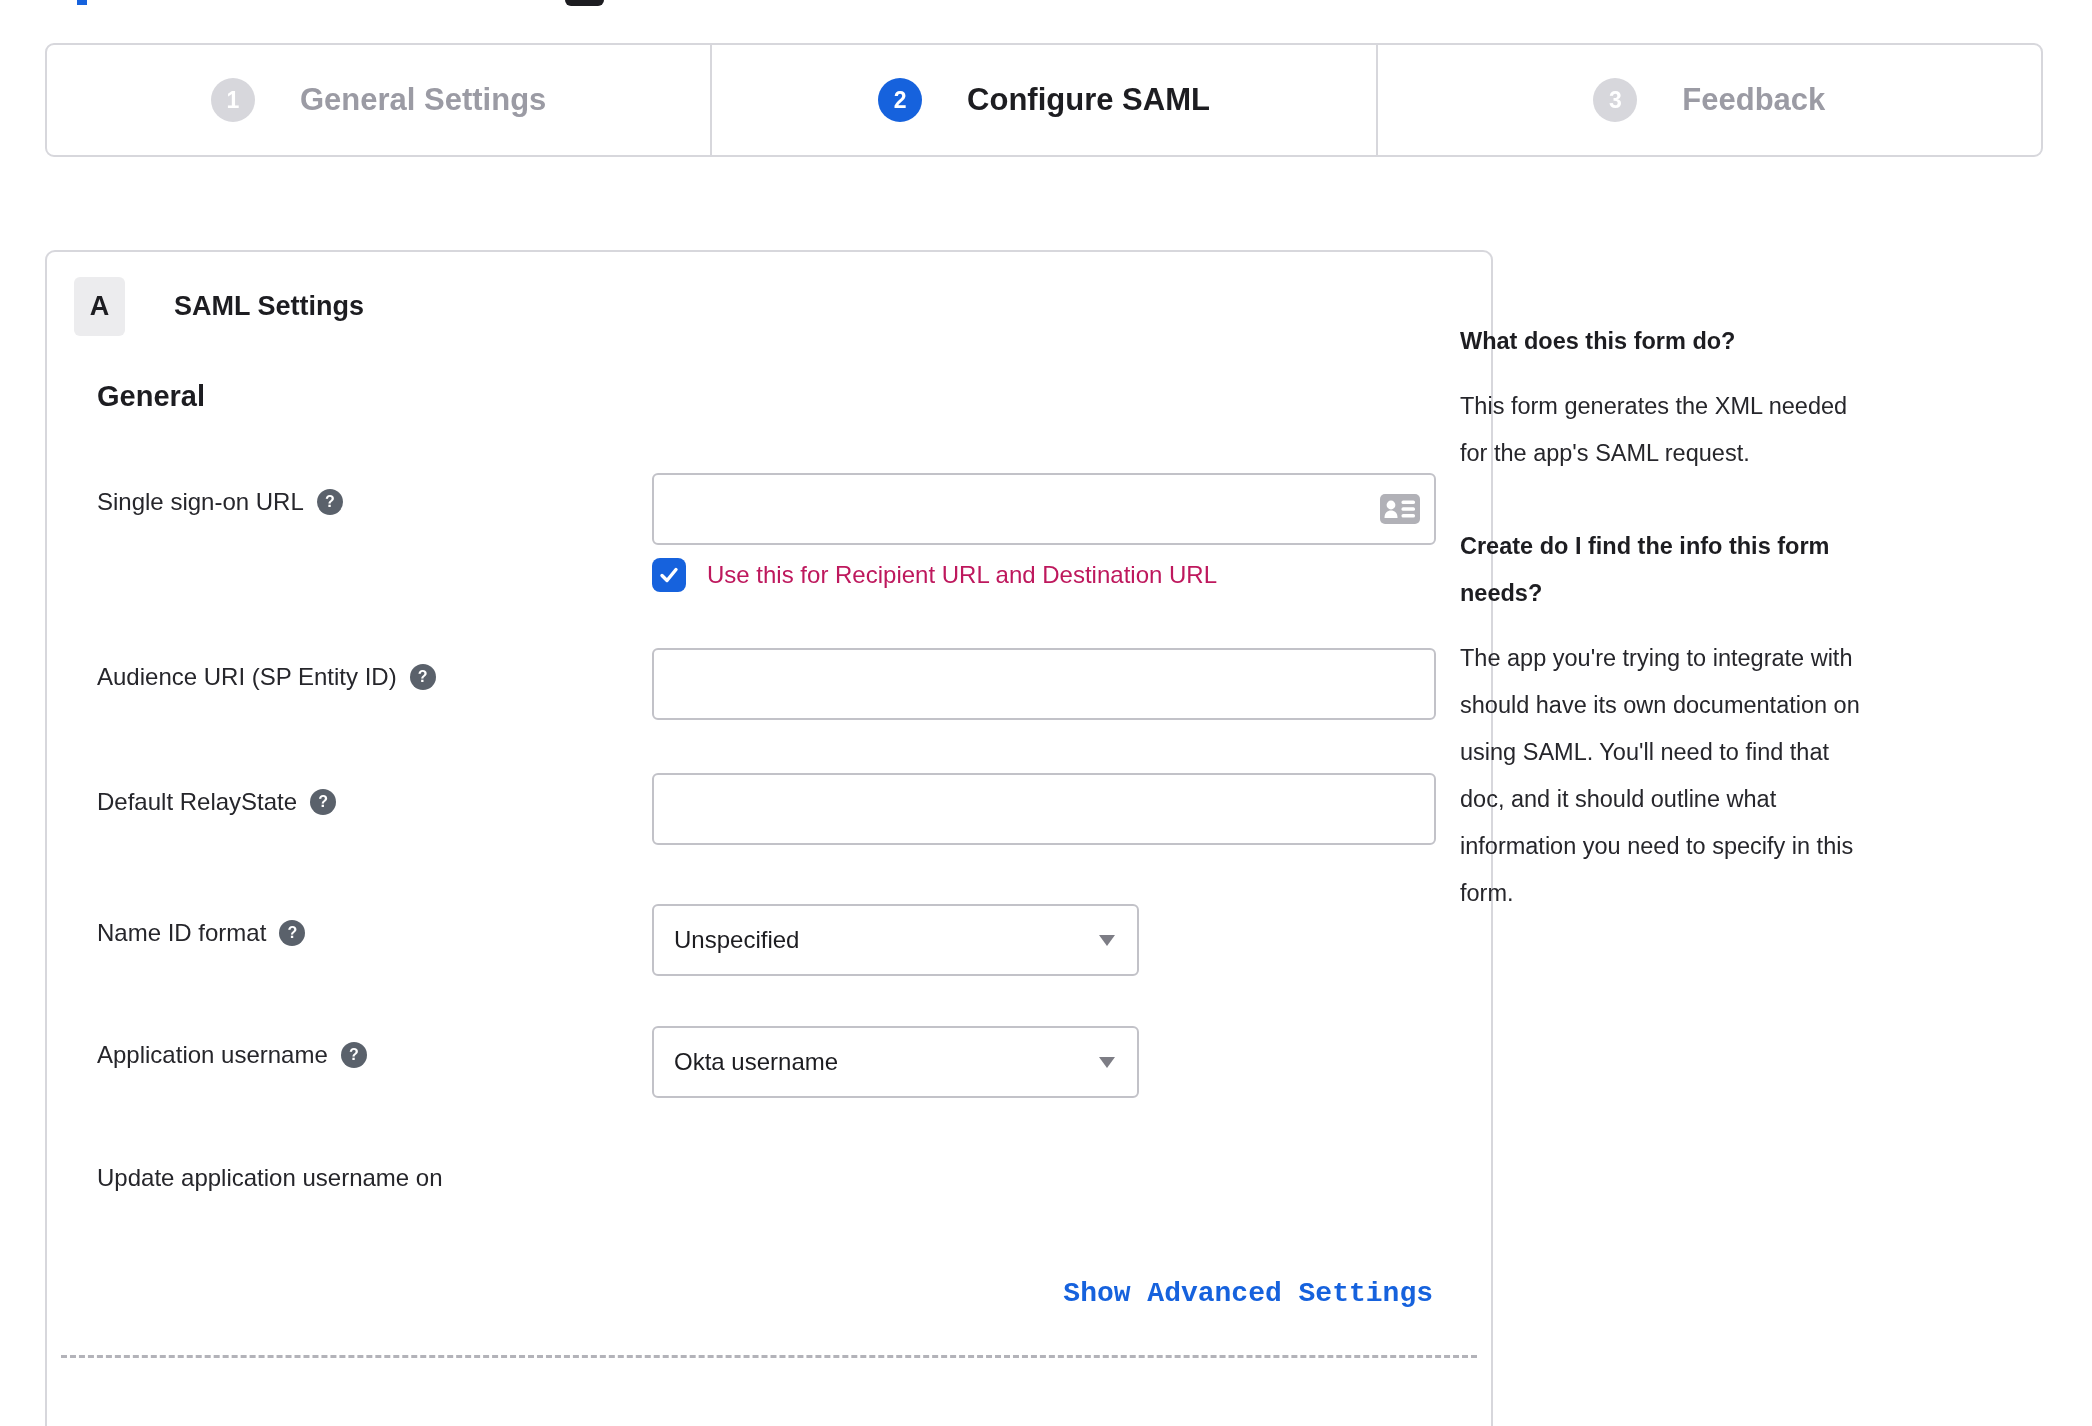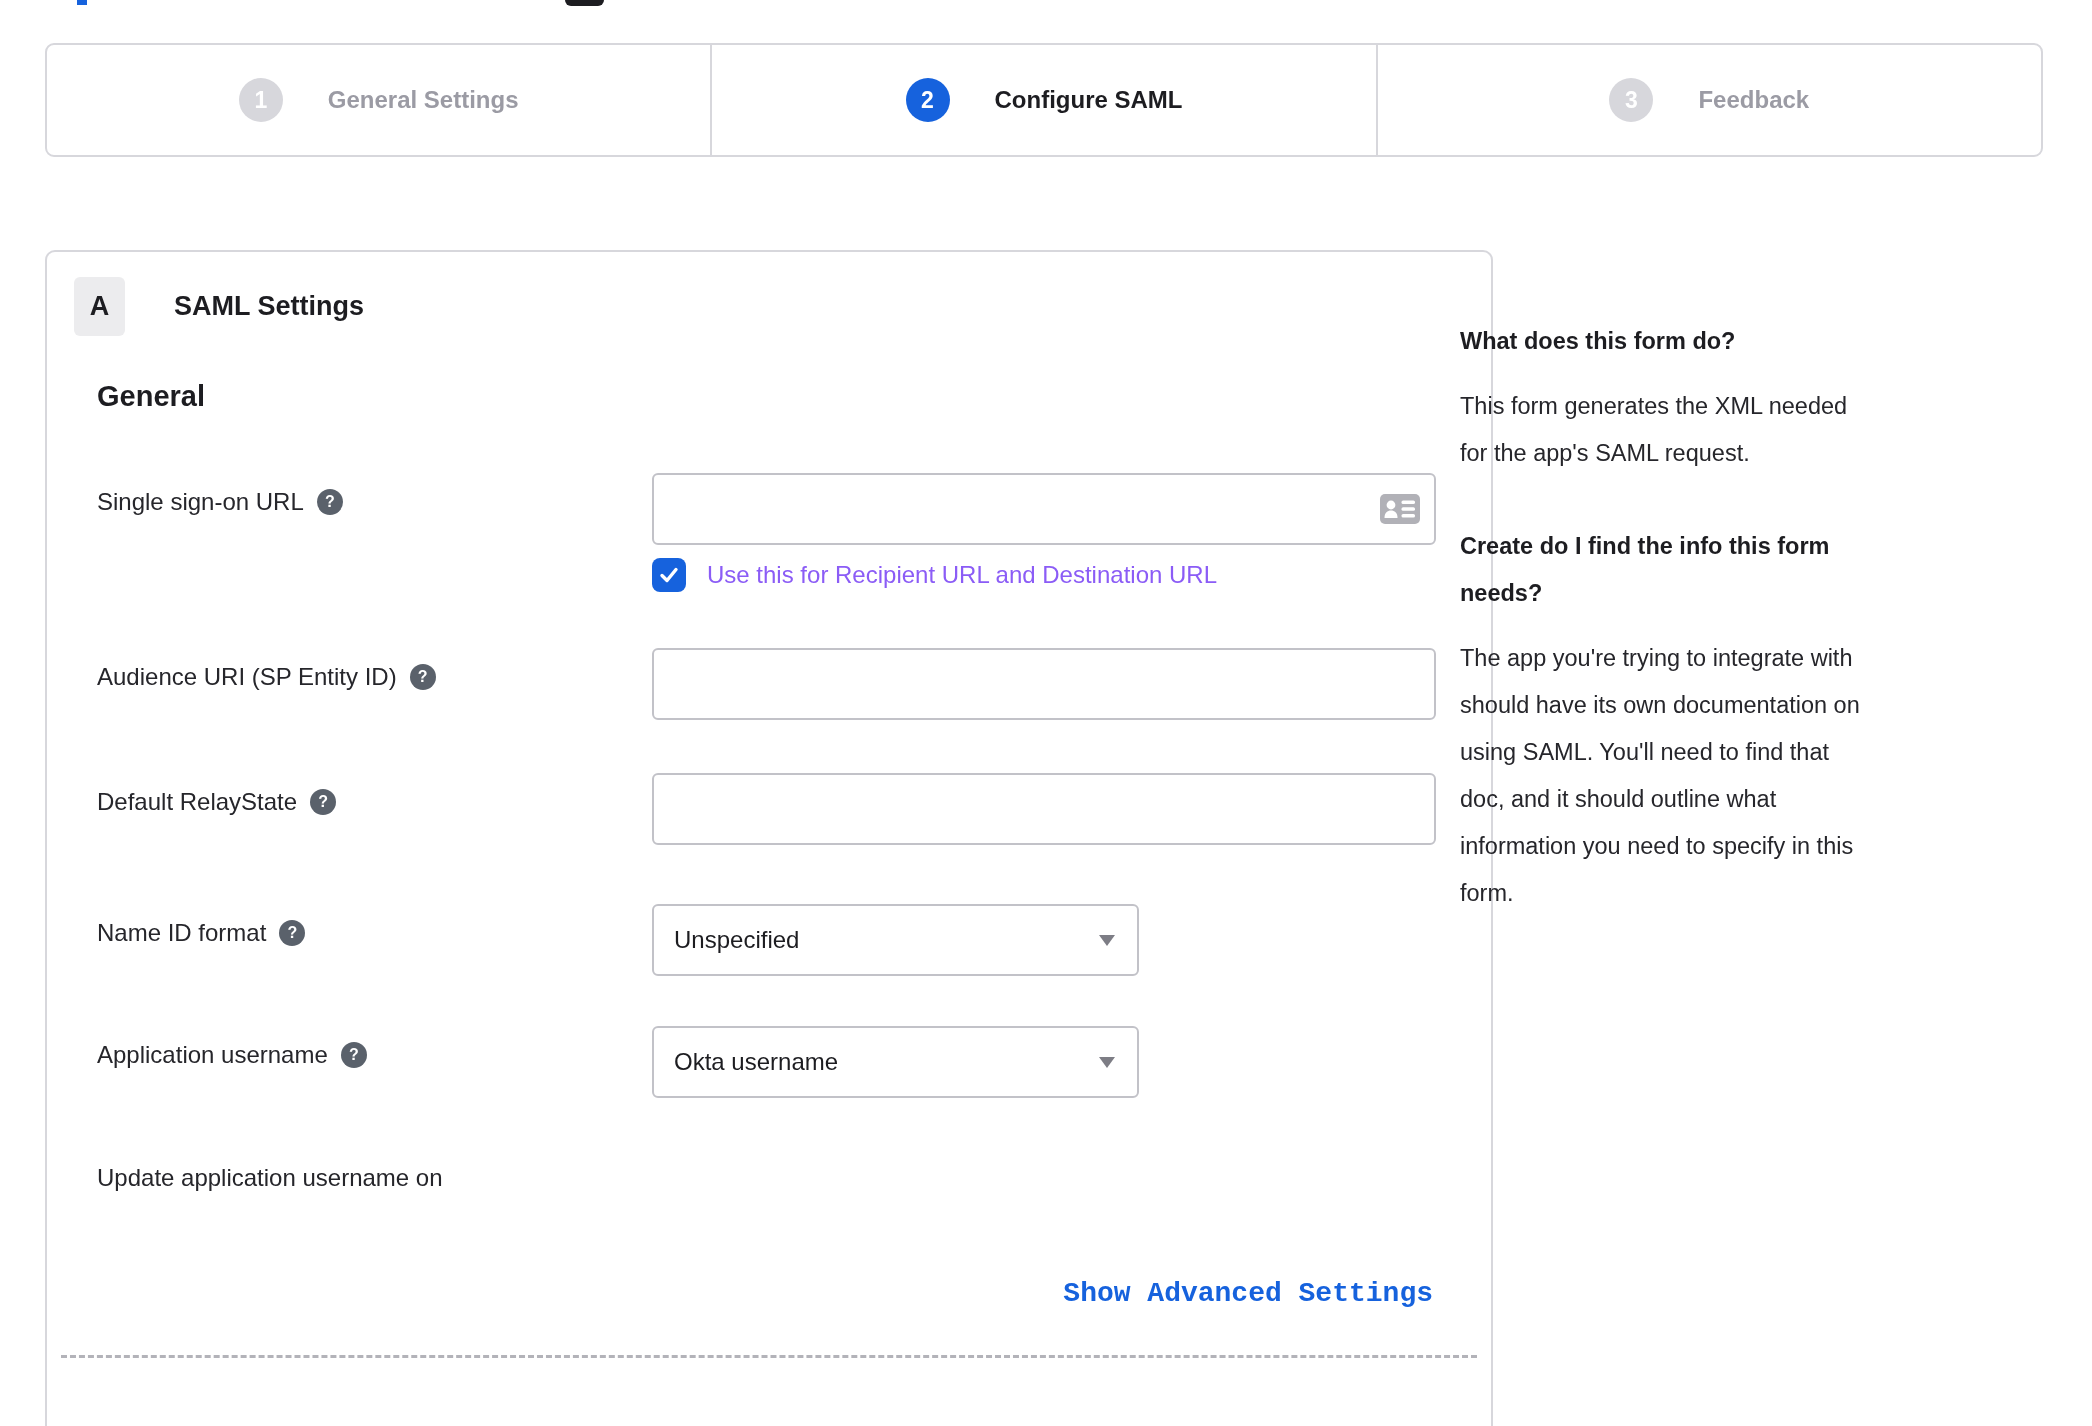--- a/index.html
+++ b/index.html
@@ -13,21 +13,21 @@
 
   
   .stepper { position: absolute; left: 45px; top: 43px; width: 1998px; height: 114px;
     background: #ffffff; border: 2px solid #d7d7dc; border-radius: 9px; display: flex; }
   .step { flex: 1 1 0; display: flex; align-items: center; justify-content: center; gap: 17px; }
   .step + .step { border-left: 2px solid #d7d7dc; }
   .step-circle { width: 44px; height: 44px; border-radius: 50%; display: inline-flex;
     align-items: center; justify-content: center; font-size: 23px; font-weight: 700; color: #ffffff;
     background: #d7d7dc; flex: 0 0 auto; }
   .step.active .step-circle { background: #1662dd; }
-  .step-label { font-size: 24px; font-weight: 700; color: #9b9ba4; margin-left: 28px; }
+  .step-label { font-size: 31px; font-weight: 700; color: #9b9ba4; margin-left: 28px; }
   .step.active .step-label { color: #1d1d21; }
 
   
   .panel { position: absolute; left: 45px; top: 250px; width: 1448px; height: 1250px;
     background: #ffffff; border: 2px solid #d7d7dc; border-radius: 10px 10px 0 0; border-bottom: none; }
   .panel-header { display: flex; align-items: center; gap: 49px; margin: 25px 0 0 27px; }
   .section-badge { width: 51px; height: 59px; background: #ececee; border-radius: 6px;
     display: inline-flex; align-items: center; justify-content: center;
     font-size: 27px; font-weight: 700; color: #1d1d21; }
   .section-title { font-size: 27px; font-weight: 700; color: #1d1d21; }
@@ -43,21 +43,21 @@
   .field-col { flex: 1 1 auto; }
 
   .text-input { width: 784px; height: 72px; border: 2px solid #c2c2c8; border-radius: 6px;
     background: #ffffff; font-size: 24px; padding: 0 60px 0 18px; color: #1d1d21; outline: none; }
   .input-wrap { position: relative; width: 784px; }
   .input-icon { position: absolute; right: 16px; top: 50%; transform: translateY(-50%); line-height: 0; }
 
   .checkbox-row { display: flex; align-items: center; gap: 21px; margin-top: 13px; }
   .checkbox { width: 34px; height: 34px; border-radius: 8px; background: #1662dd;
     display: inline-flex; align-items: center; justify-content: center; flex: 0 0 auto; }
-  .checkbox-label { font-size: 24px; color: #8b5cf6; }
+  .checkbox-label { font-size: 24px; color: #be185d; }
 
   .hint { margin-top: 12px; font-size: 23px; color: #8d8d95; }
 
   .select-box { width: 487px; height: 72px; border: 2px solid #c2c2c8; border-radius: 6px;
     background: #ffffff; display: flex; align-items: center; justify-content: space-between;
     padding: 0 22px 0 20px; cursor: default; }
   .select-value { font-size: 24px; color: #1d1d21; }
   .select-caret { width: 0; height: 0; border-left: 8px solid transparent; border-right: 8px solid transparent;
     border-top: 11px solid #7d7d85; }
 

